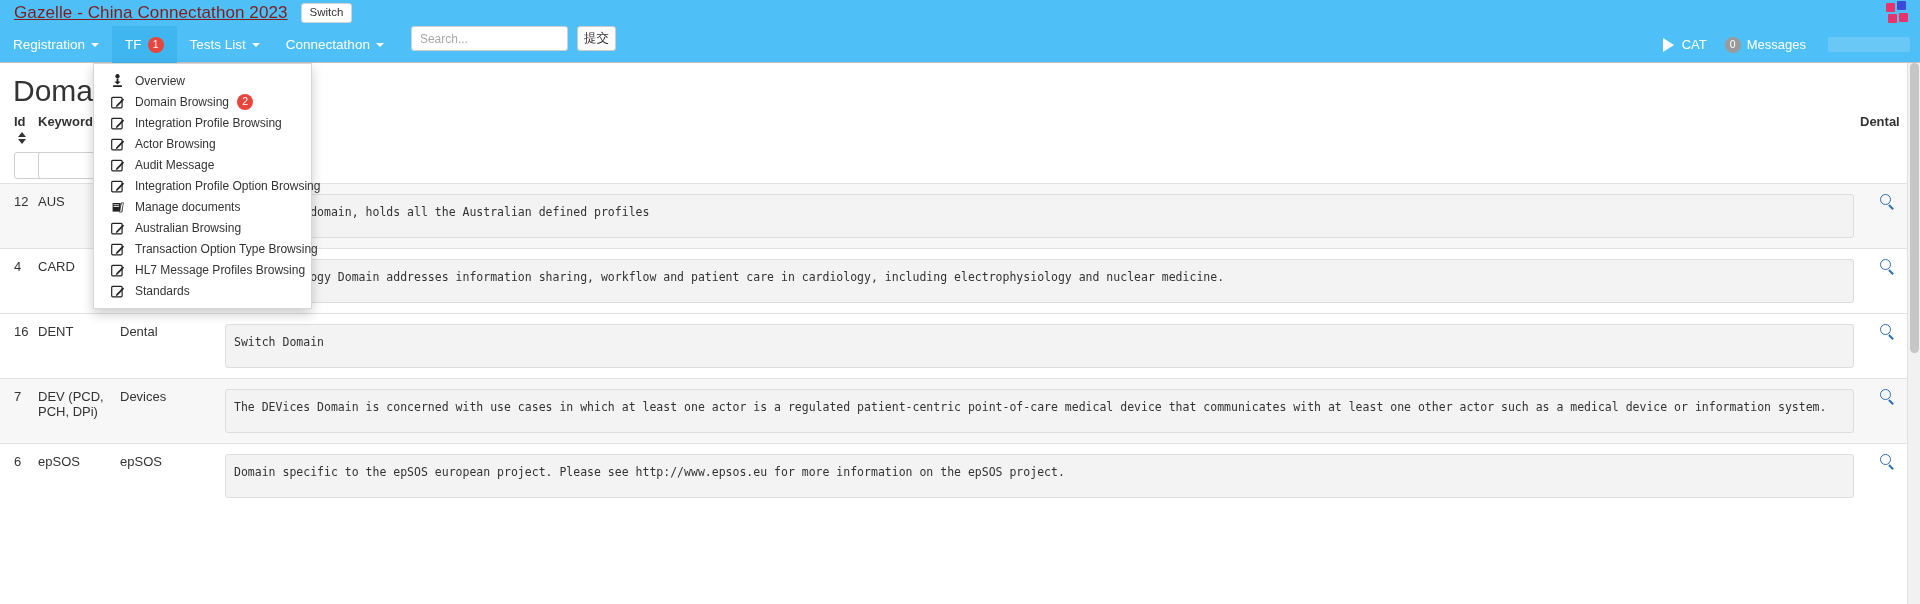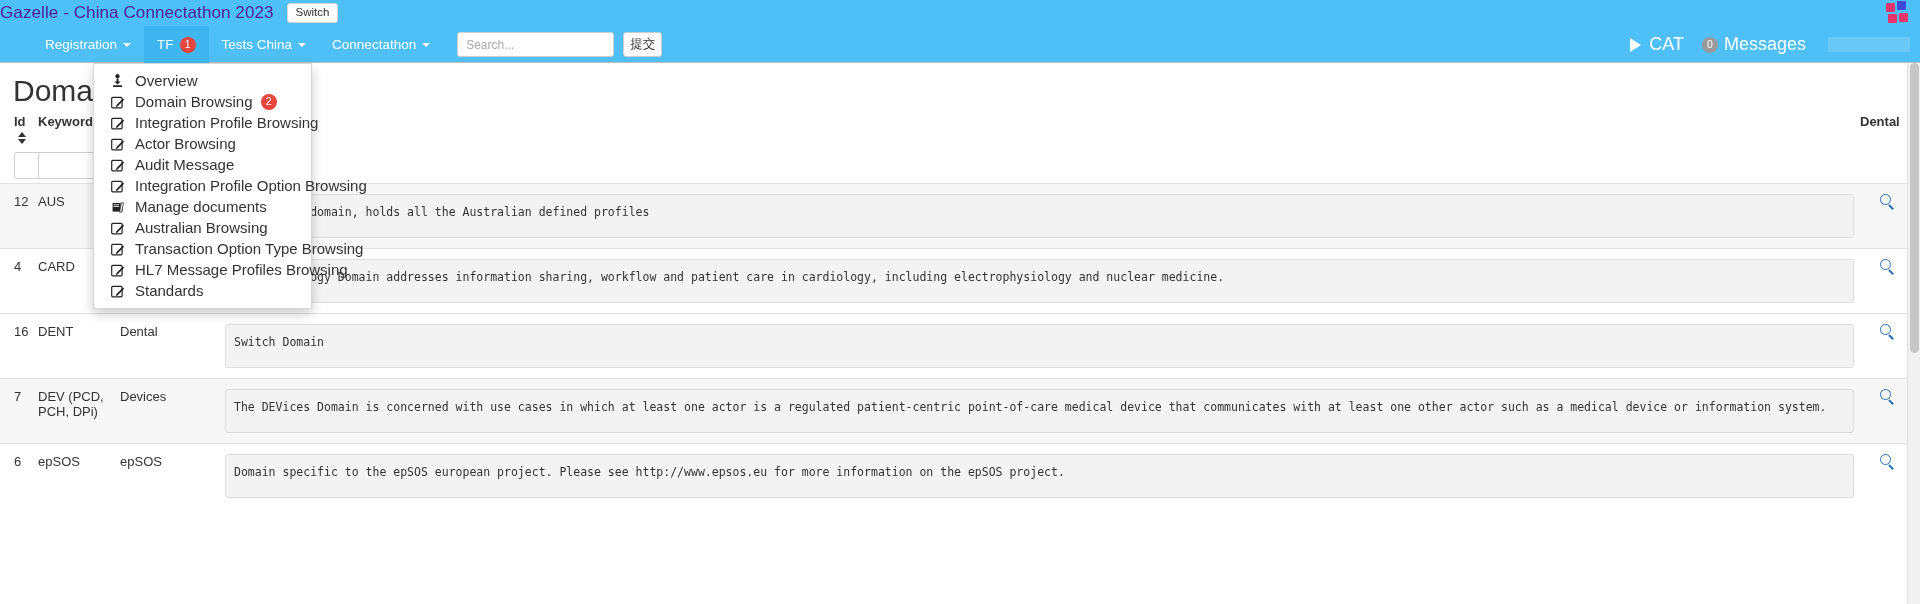--- a/index.html
+++ b/index.html
@@ -12,41 +12,41 @@
   }
   #app { position: relative; width: 1920px; height: 604px; background:#fff; }
 
   
   .titlebar {
     position: absolute; top: 0; left: 0; width: 1920px; height: 26px;
     background: #4fc0f7;
     display: flex; align-items: center;
   }
   .brand-title {
-    color: #4c1d95; font-size: 17px; letter-spacing: .1px;
-    white-space: nowrap;
+    color: #7f1d1d; font-size: 17px; letter-spacing: .1px;
+    margin-left: 14px; white-space: nowrap; text-decoration: underline;
   }
   .switch-btn {
     margin-left: 13px;
     background: #fdfdfd; border: 1px solid #d3d3d3; border-radius: 3px;
     color: #333; font-size: 11.5px; font-family: "Liberation Sans", sans-serif;
     padding: 3px 8px 4px 8px; line-height: 1; cursor: pointer;
   }
   .title-logo {
     position: absolute; right: 8px; top: 1px; width: 26px; height: 24px;
   }
   .sq { position: absolute; width: 9px; height: 9px; border-radius: 1px; }
 
   
   .navbar {
     position: absolute; top: 26px; left: 0; width: 1920px; height: 37px;
     background: #4fc0f7;
     border-bottom: 1px solid #bfbfbf;
   }
-  .nav-left { position: absolute; left: 0; top: 0; height: 37px; display: flex; align-items: center; margin-left: 32px; }
+  .nav-left { position: absolute; left: 0; top: 0; height: 37px; display: flex; align-items: flex-start; }
   .nav-item {
     display: flex; align-items: center; padding: 0 13px;
     color: #ffffff; font-size: 13.5px; white-space: nowrap; cursor: pointer;
     height: 37px; position: relative;
   }
   .nav-item.active { background: #3fb6f0; }
   .caret {
     display: inline-block; margin-left: 6px;
     width: 0; height: 0; border-left: 4px solid transparent;
     border-right: 4px solid transparent; border-top: 4px solid #ffffff;
@@ -78,21 +78,21 @@
   }
   .nav-right {
     position: absolute; right: 0; top: 0; height: 37px;
     display: flex; align-items: center; padding-right: 10px;
   }
   .play-icon {
     width: 0; height: 0; border-top: 7px solid transparent;
     border-bottom: 7px solid transparent; border-left: 11px solid #ffffff;
     margin-right: 8px;
   }
-  .nav-right-label { color: #fff; font-size: 18px; margin-right: 18px; cursor: pointer; }
+  .nav-right-label { color: #fff; font-size: 13px; margin-right: 18px; cursor: pointer; }
   .user-box {
     width: 82px; height: 15px; background: #69c8f5; border-radius: 2px; margin-left: 4px;
   }
 
   
   .page-title {
     position: absolute; left: 13px; top: 74px;
     font-size: 30px; color: #333; font-weight: normal; margin: 0;
   }
 
@@ -157,21 +157,21 @@
   .dropdown {
     position: absolute; left: 93px; top: 63px; width: 219px;
     background: #ffffff; border: 1px solid #d6d6d6;
     box-shadow: 0 5px 11px rgba(0,0,0,.2);
     padding: 6px 0 7px 0; z-index: 50;
   }
   .menu-item {
     display: flex; align-items: center; height: 21px;
     padding: 0 14px 0 16px; cursor: pointer; white-space: nowrap;
   }
-  .menu-label { font-size: 15px; color: #333; }
+  .menu-label { font-size: 12px; color: #333; }
   .menu-icon {
     width: 15px; height: 15px; margin-right: 10px; flex: 0 0 15px;
     display: flex; align-items: center; justify-content: center;
   }
   .menu-badge {
     display: inline-flex; align-items: center; justify-content: center;
     background: #e8453c; color: #fff; border-radius: 10px;
     font-size: 10.5px; min-width: 16px; height: 16px; padding: 0 4px;
     margin-left: 8px; line-height: 1;
   }
@@ -209,21 +209,21 @@
         <span>Registration</span>
         <span class="caret"></span>
       </div>
 
       <div class="nav-item active">
         <span>TF</span>
         <span class="badge-red">1</span>
       </div>
 
       <div class="nav-item">
-        <span>Tests China</span>
+        <span>Tests List</span>
         <span class="caret"></span>
       </div>
 
 
       <div class="nav-item">
         <span>Connectathon</span>
         <span class="caret"></span>
       </div>
 
       <div class="search-wrap">

